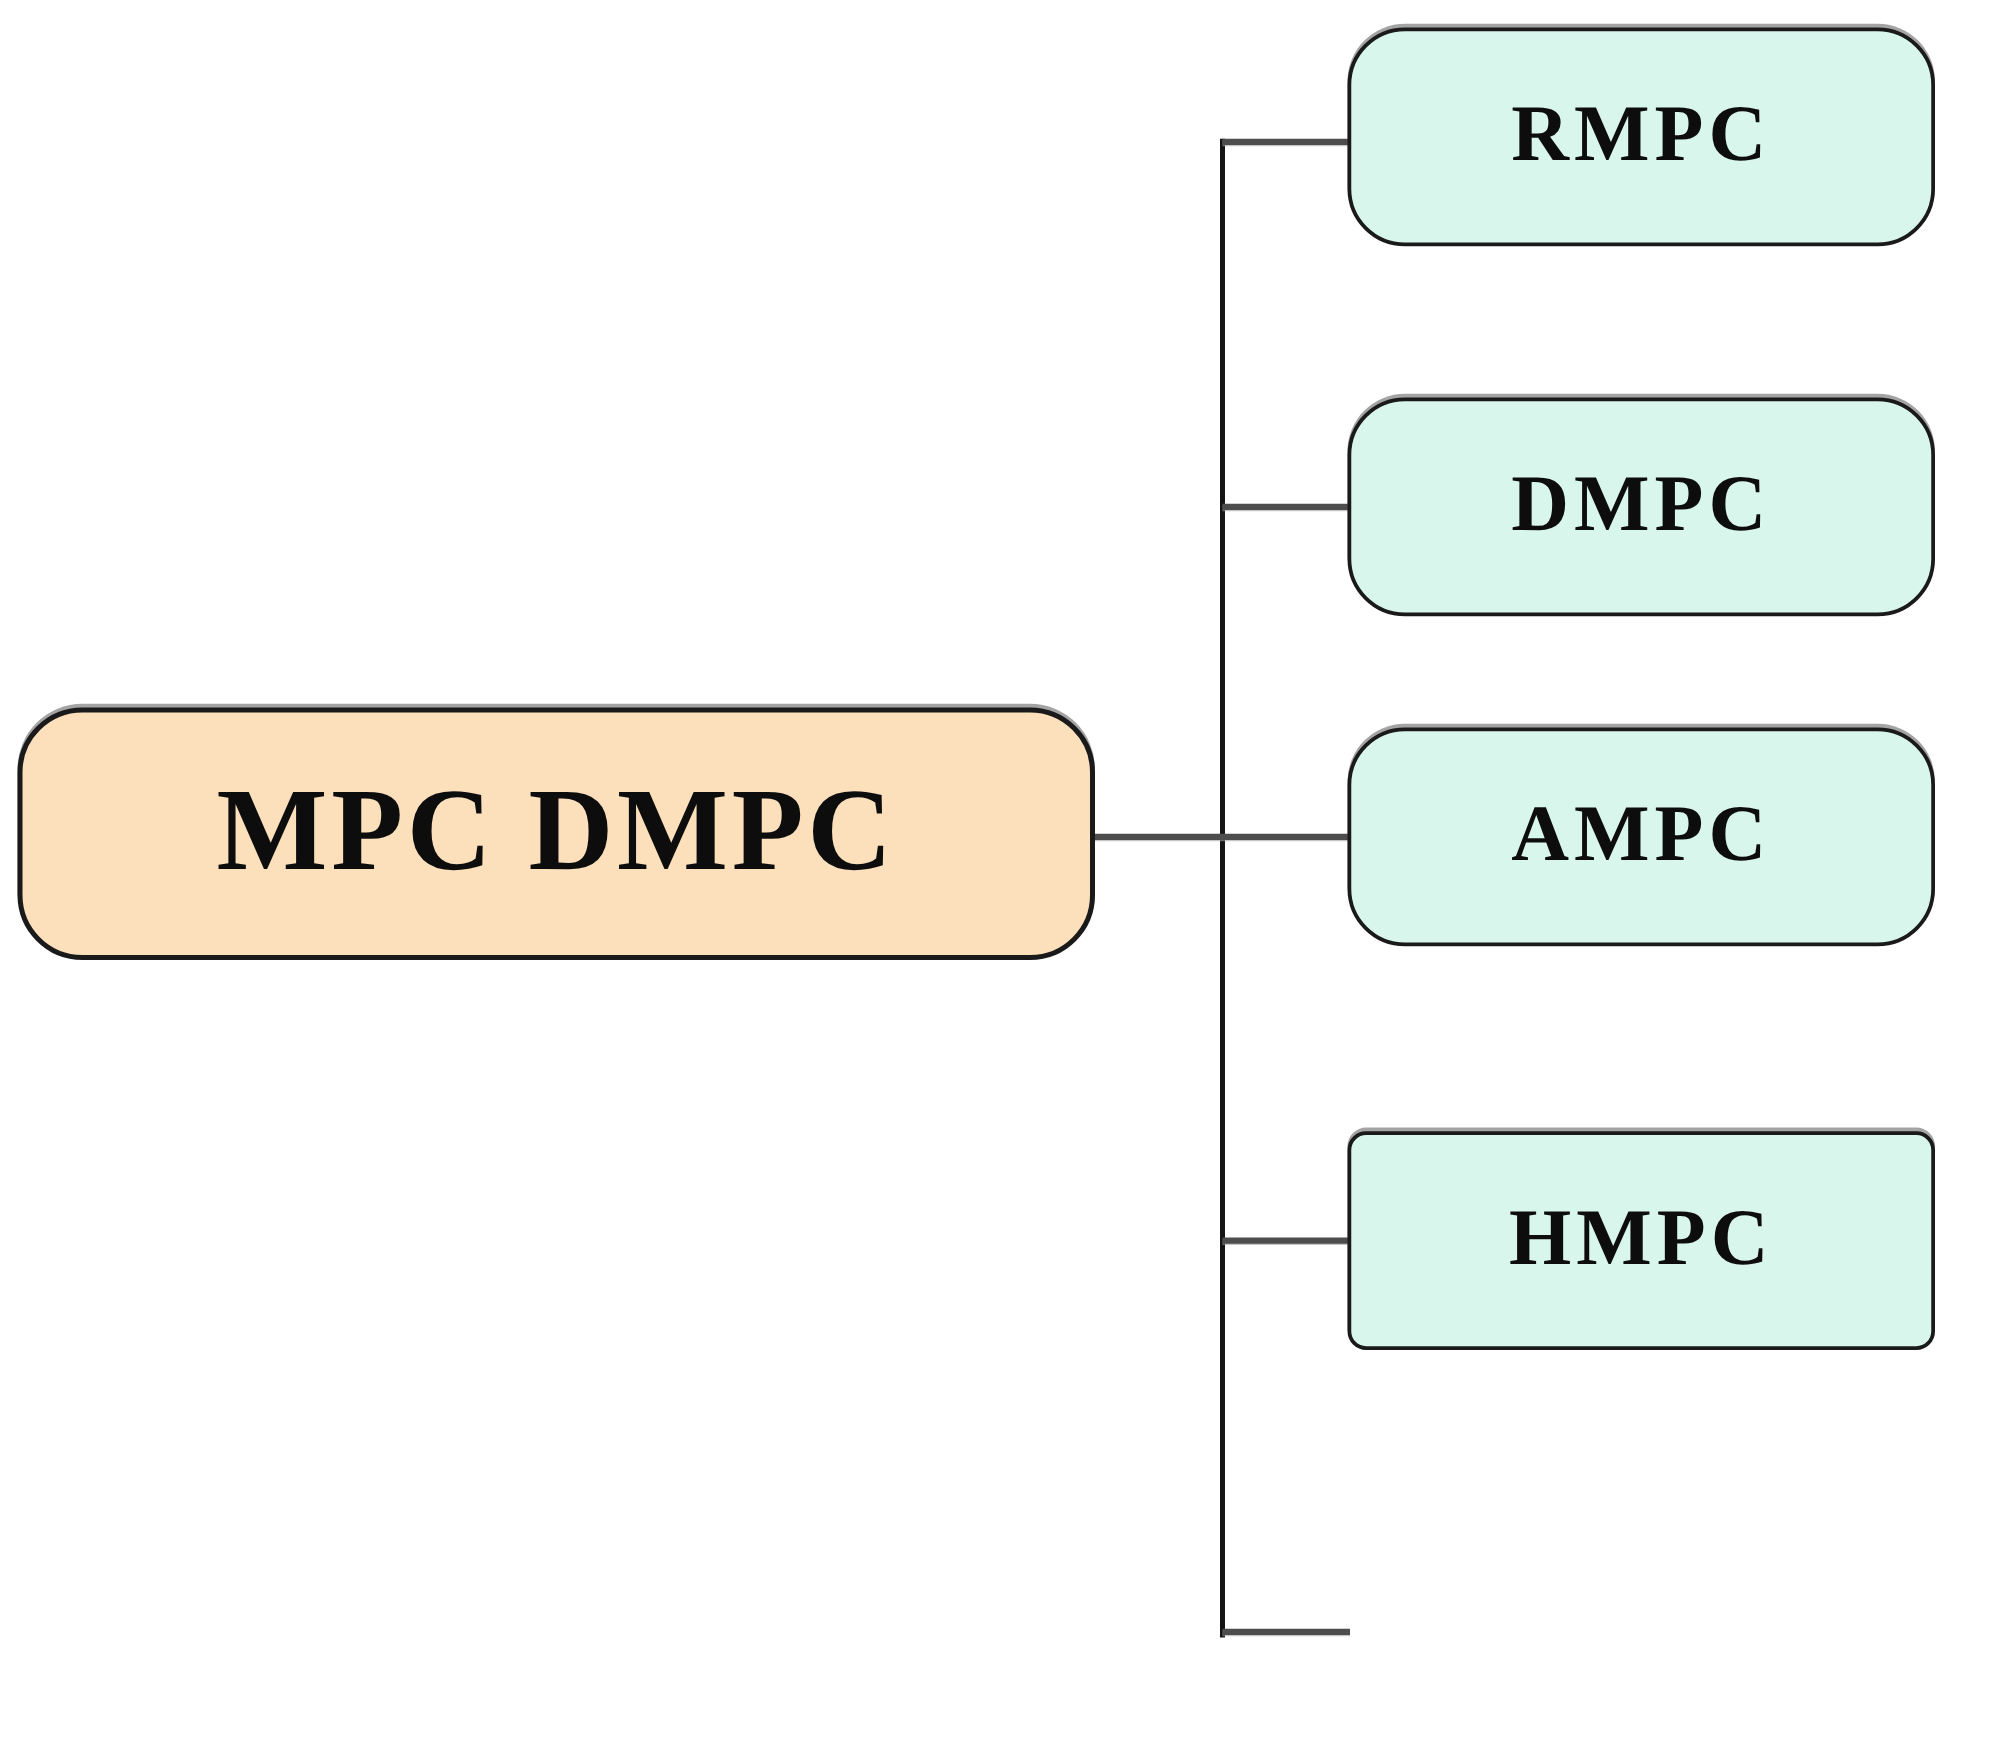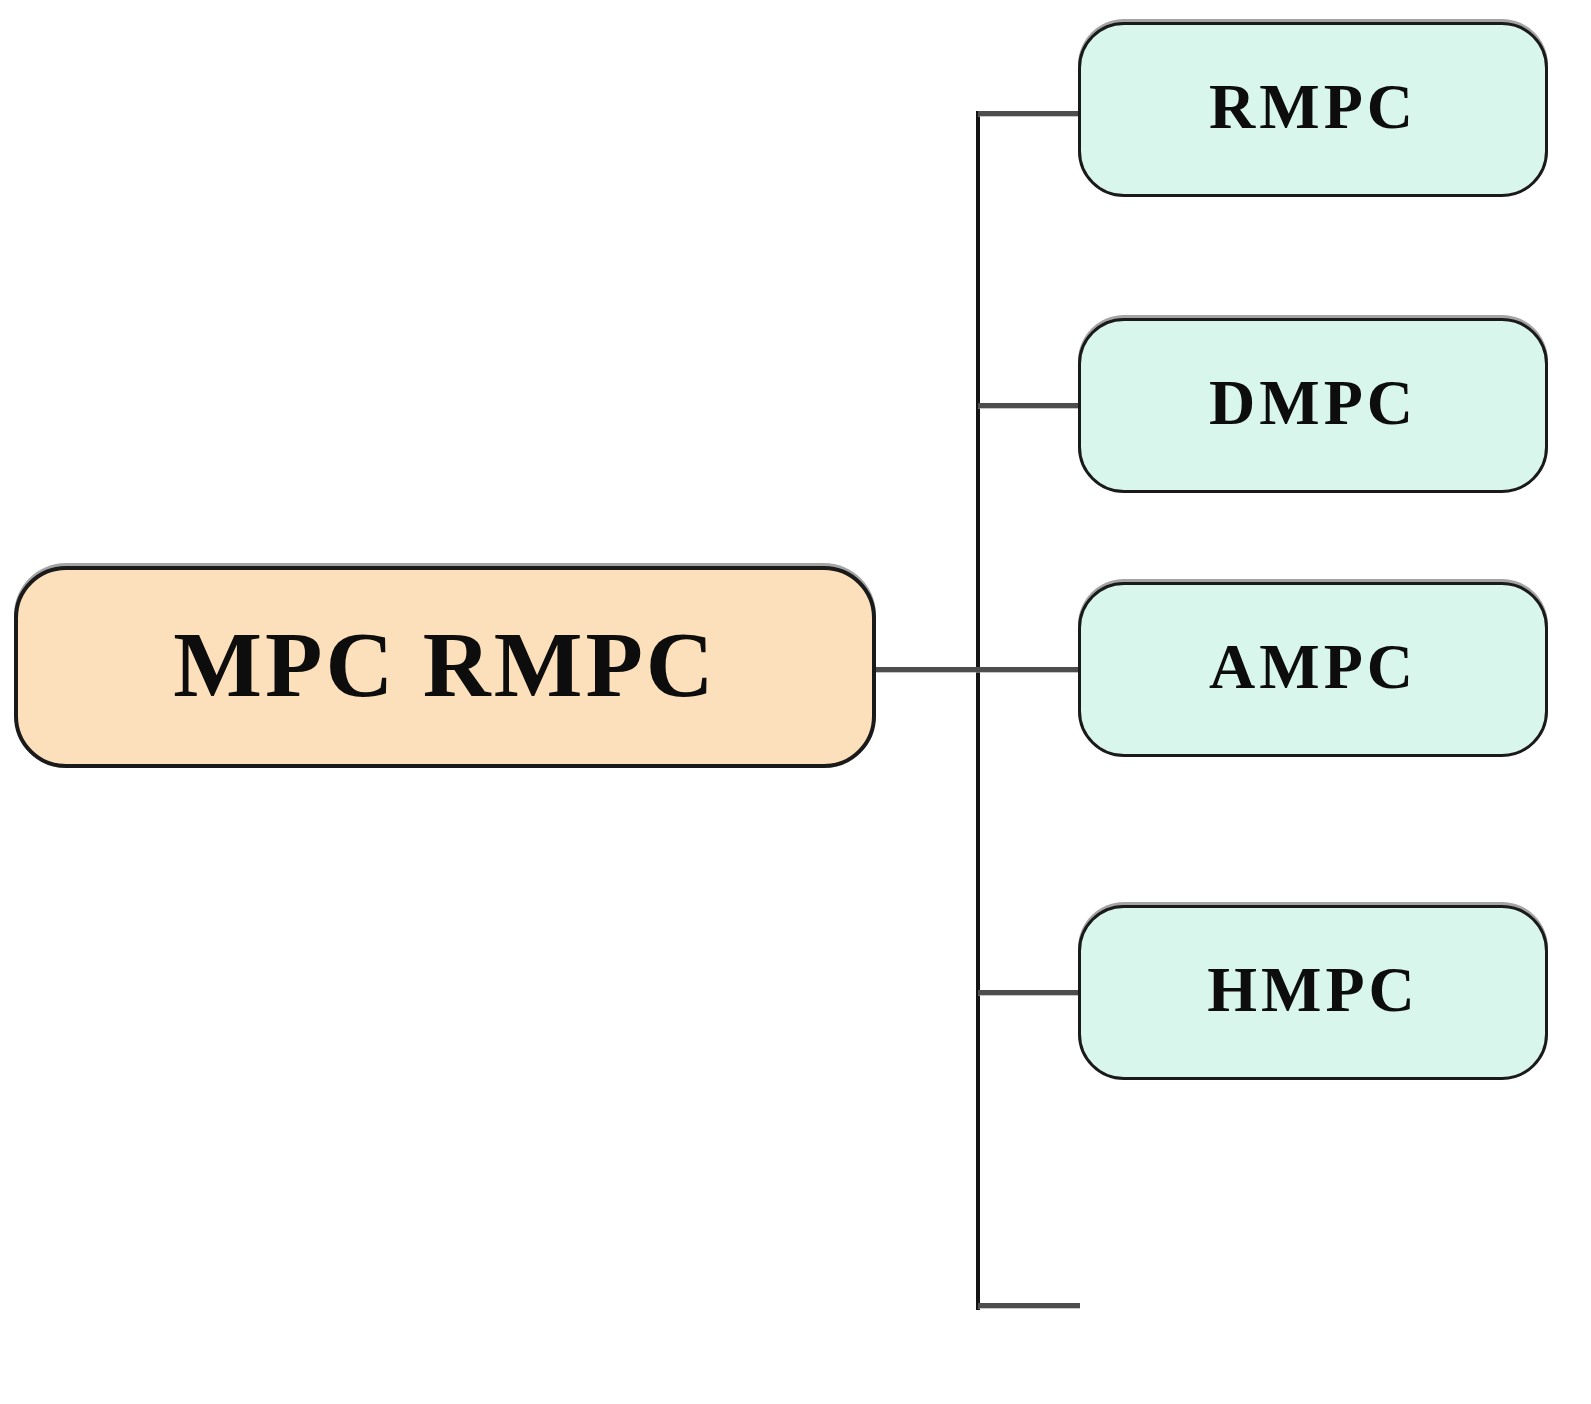--- a/index.html
+++ b/index.html
@@ -40,21 +40,21 @@
     background:var(--child-fill);
     border:3px solid var(--border);
     border-radius:46px;
     font-size:64px;
     letter-spacing:4px;
     box-shadow:0 -3px 0 rgba(90,90,90,.55);
   }
   .node.c0{top:22px;}
   .node.c1{top:318px;}
   .node.c2{top:582px;}
-  .node.c3{top:905px;}
+  .node.c3{top:905px;border-radius:15px;}
   .node.c4{top:1205px;}
   .connector{position:absolute;}
   .trunk{
     left:976px;top:111px;width:4px;height:1199px;
     background:var(--trunk);
   }
   .branch{
     height:5px;background:var(--branch);
     box-shadow:0 1px 0 rgba(160,160,160,.6);
   }
@@ -71,21 +71,21 @@
 <div class="canvas">
 
   <div class="connector trunk"></div>
   <div class="connector branch from-root"></div>
   <div class="connector branch b0"></div>
   <div class="connector branch b1"></div>
   <div class="connector branch b3"></div>
   <div class="connector branch b4"></div>
 
   <div class="node root">
-    <span class="node-label">MPC RMPC</span>
+    <span class="node-label">MPC DMPC</span>
   </div>
 
   <div class="node child c0">
     <span class="node-label">RMPC</span>
   </div>
   <div class="node child c2">
     <span class="node-label">AMPC</span>
   </div>
   <div class="node child c1">
     <span class="node-label">DMPC</span>

